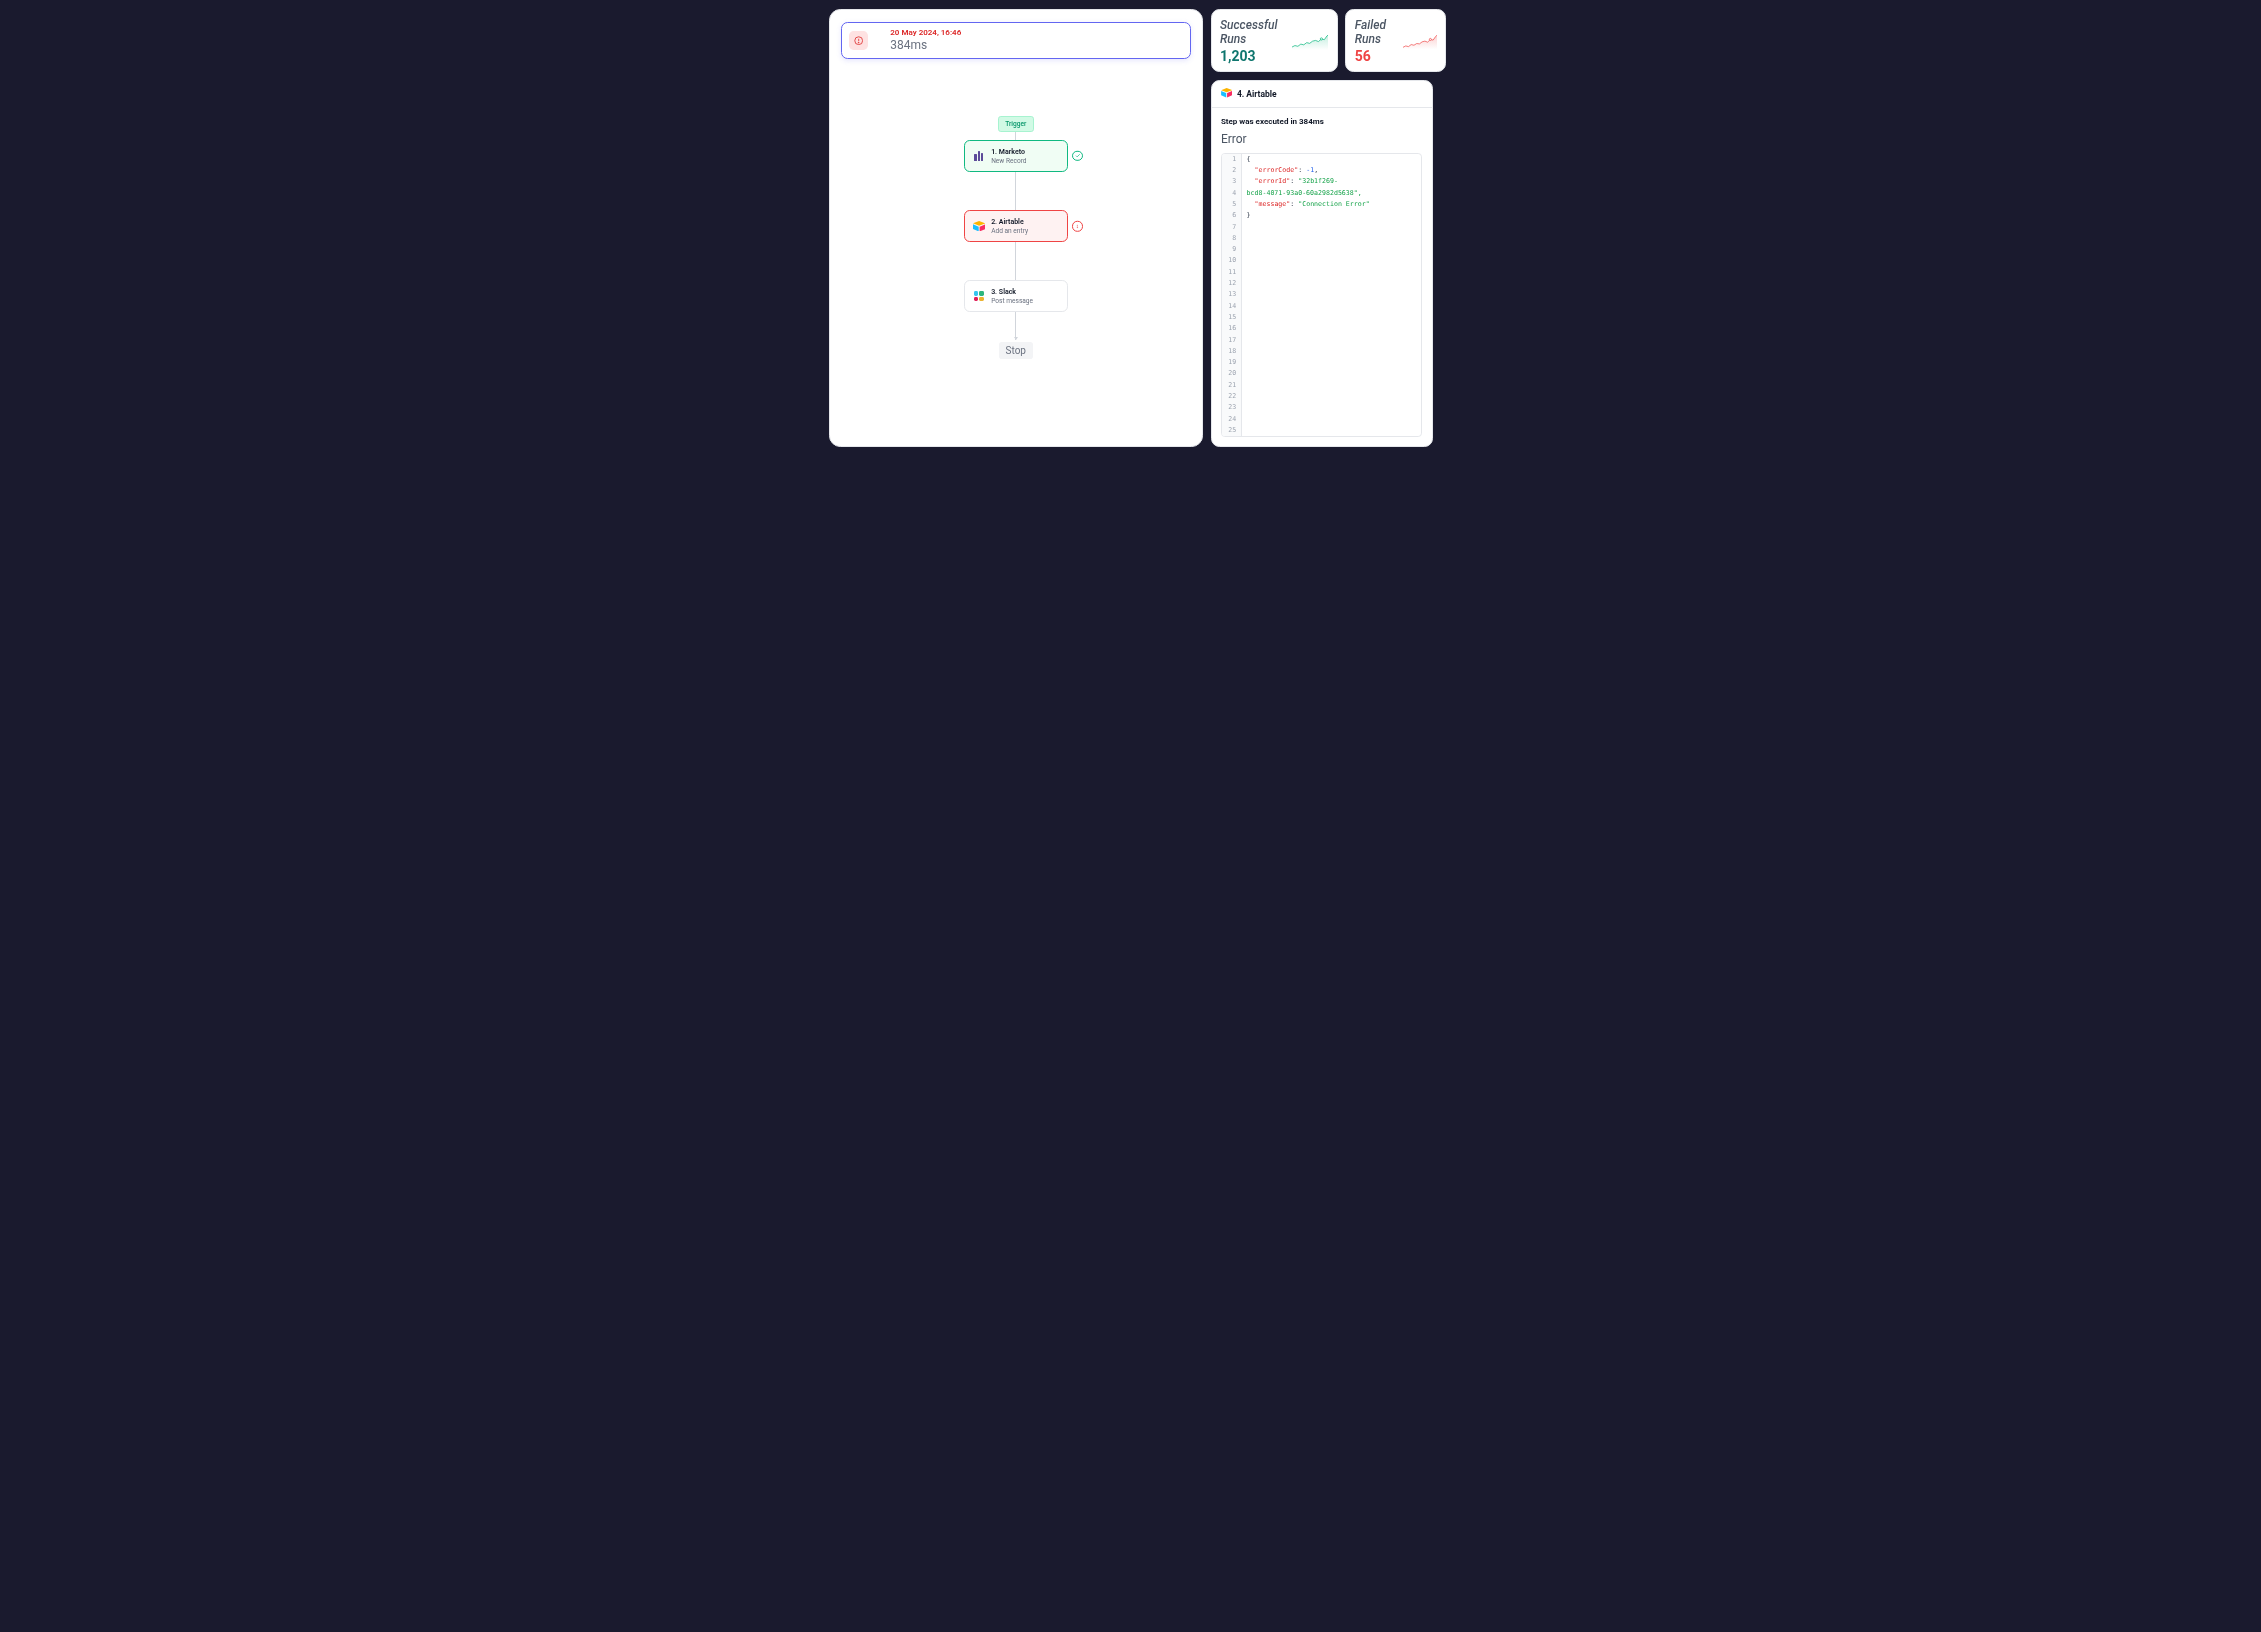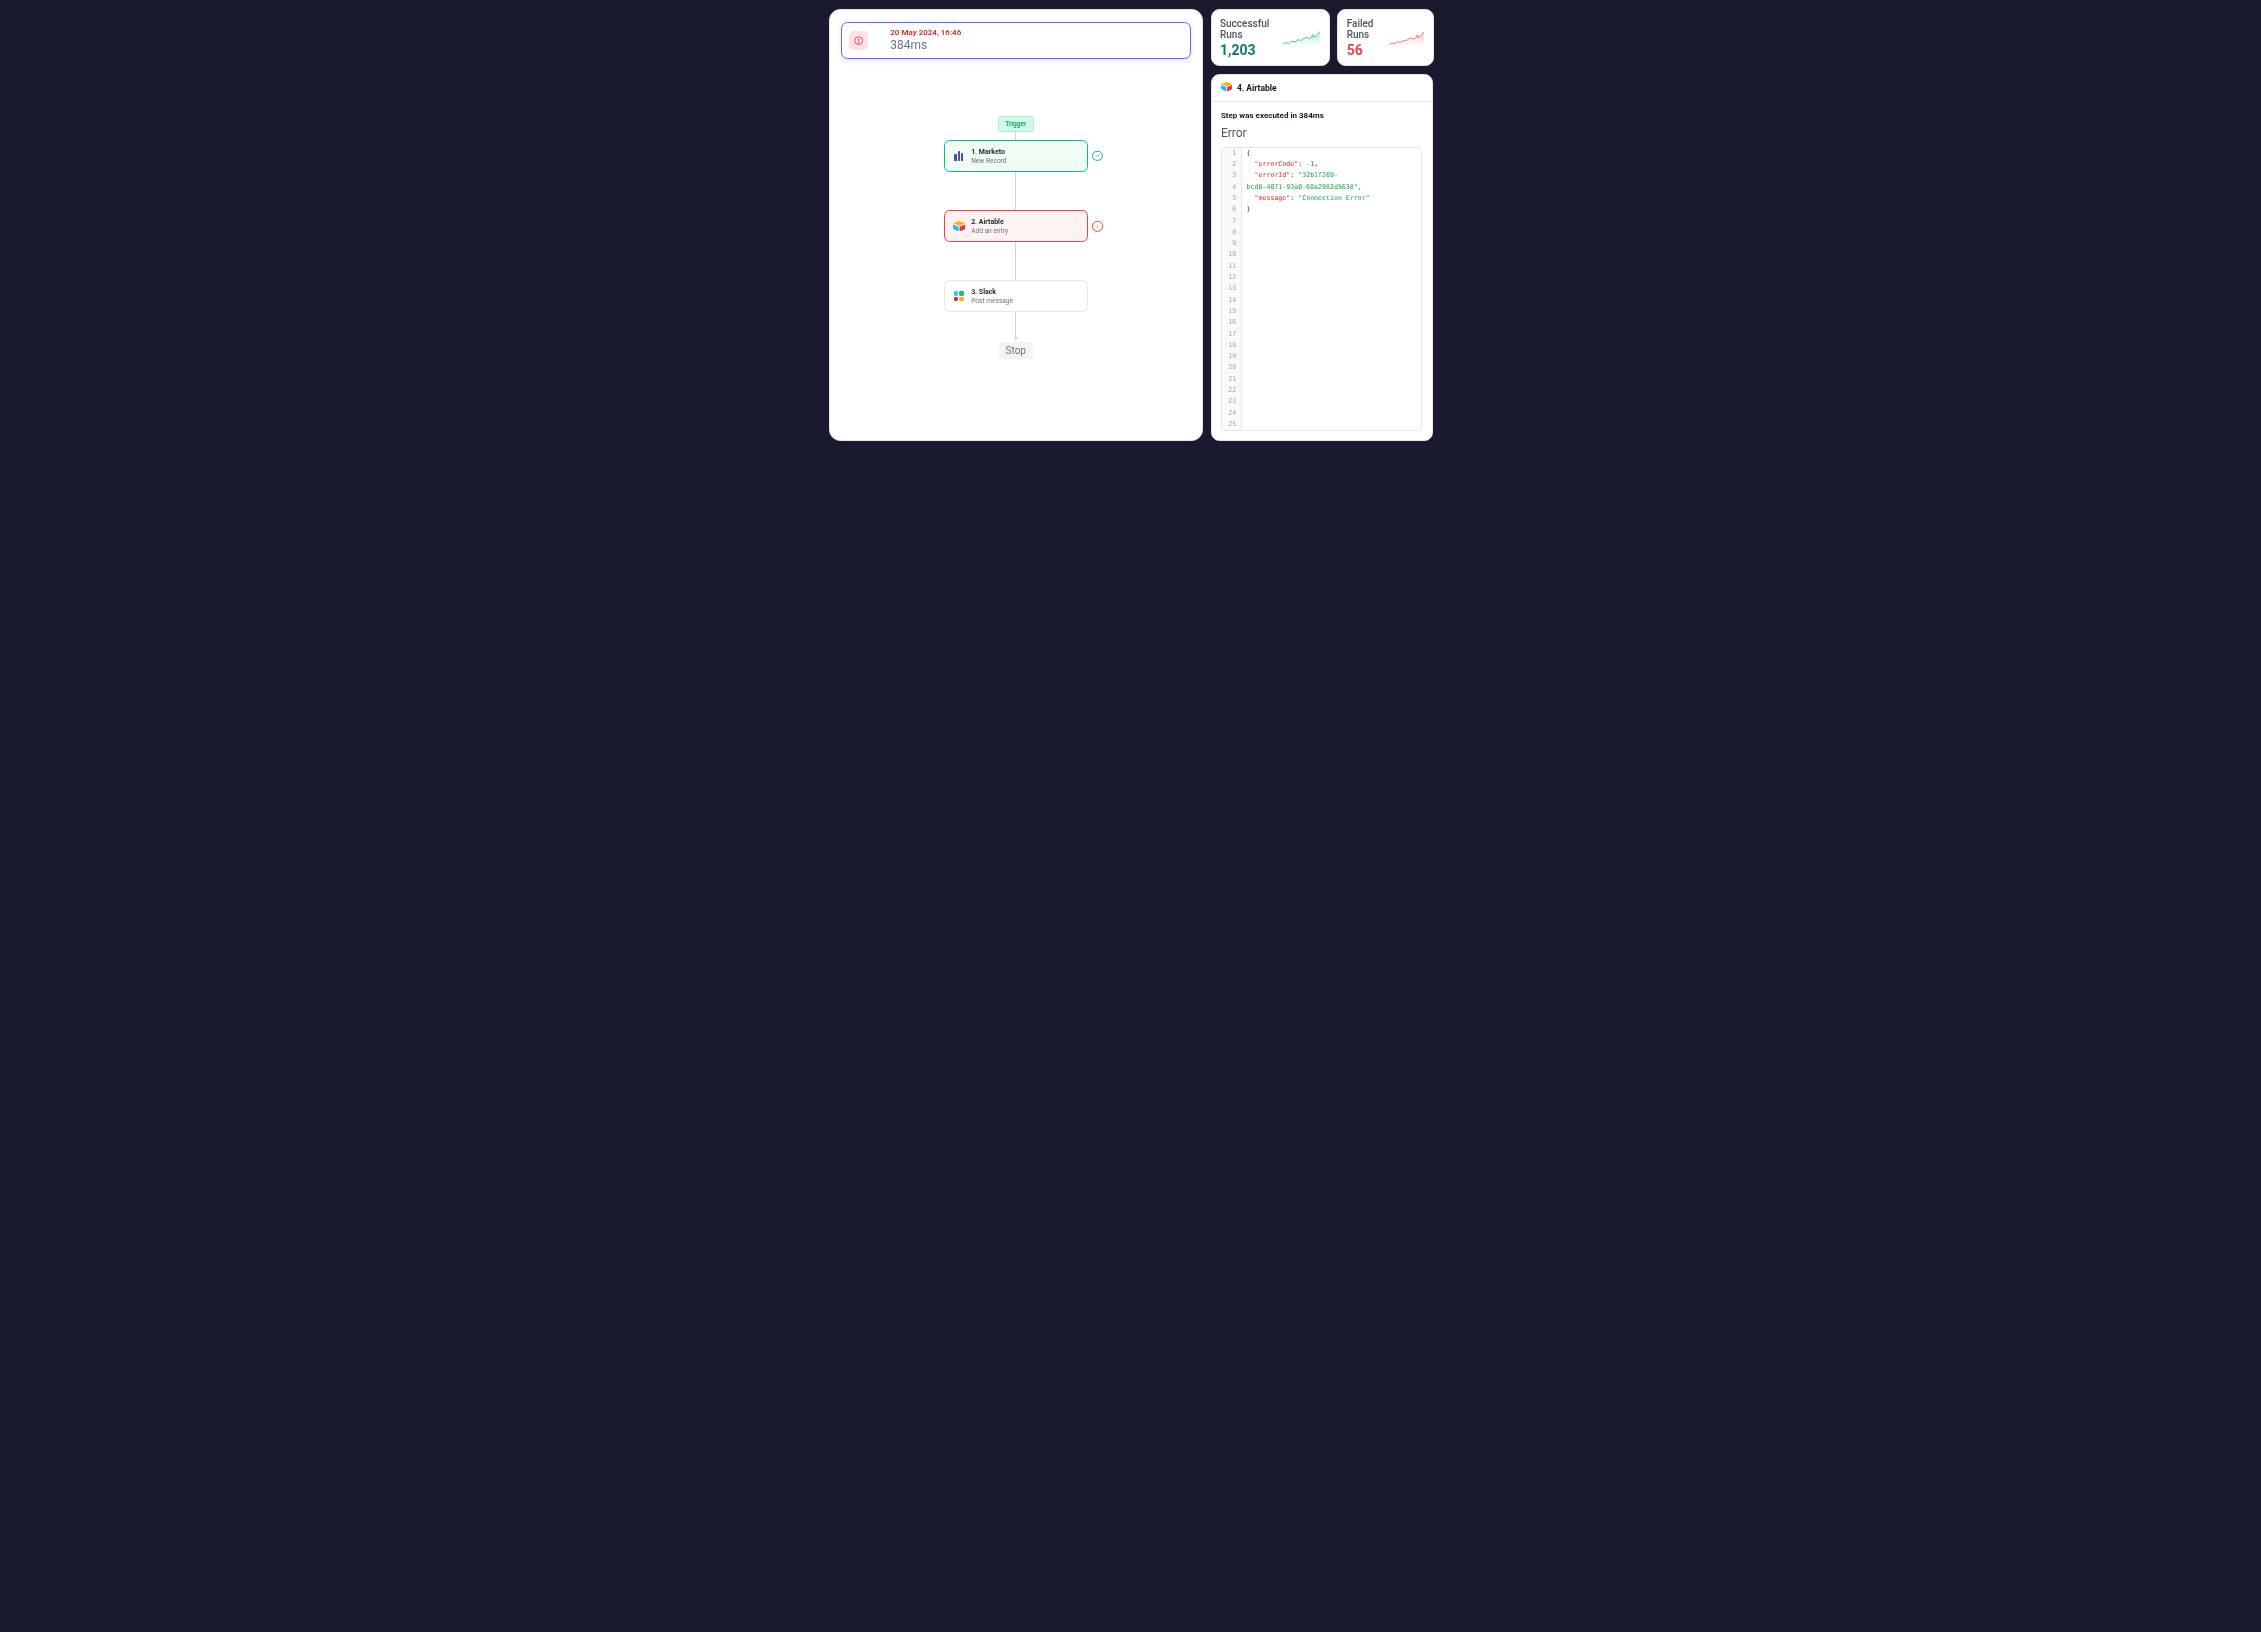--- a/index.html
+++ b/index.html
@@ -46,21 +46,21 @@
 .run-header-text { display: flex; flex-direction: column; gap: 0.9px; }
 .run-timestamp { color: #dc2626; font-weight: 600; font-size: 8px; }
 .run-duration { color: #6b7280; font-size: 12px; }
 
 .flow { margin-top: 57px; display:flex; flex-direction:column; align-items:center; }
 .trigger-pill {
   background: #d1fae5; color: #059669; font-weight: 500; font-size: 6.6px;
   padding: 2.8px 6.6px; border-radius: 2.8px; border:0.5px solid #a7f3d0;
 }
 .node {
-  width: 144px; background:#fff; border-radius:5.7px; padding:6.6px 7.5px;
+  width: 104px; background:#fff; border-radius:5.7px; padding:6.6px 7.5px;
   display:flex; align-items:center; gap:5.7px; position:relative;
 }
 .node-success { border:0.9px solid #10b981; background:#f0fdf4; }
 .node-error { border:0.9px solid #ef4444; background:#fef2f2; }
 .node-default { border:0.5px solid #e5e7eb; }
 .node-icon { width:13.2px; height:13.2px; display:flex; align-items:center; justify-content:center; flex-shrink:0; }
 .node-text { display:flex; flex-direction:column; gap:0.9px; }
 .node-title { font-weight:600; font-size:7px; color:#111827; }
 .node-sub { color:#6b7280; font-size:6.6px; }
 .node-status {
@@ -79,21 +79,21 @@
 }
 .stop-pill { background:#f3f4f6; color:#6b7280; font-size:10px; padding:2.8px 6.6px; border-radius:2.8px; margin-top:1.9px; }
 
 .right-col { display:flex; flex-direction:column; gap:7.5px; }
 .stats-row { display:grid; grid-template-columns:1fr 1fr; gap:7.5px; }
 .stat-card {
   background:#fff; border-radius:8.5px; border:0.5px solid #e5e7eb; padding:7.5px 8.5px;
   display:flex; justify-content:space-between; align-items:center; gap:3.8px;
 }
 .stat-text { display:flex; flex-direction:column; gap:1.9px; }
-.stat-label { color:#4b5563; font-size:10px; font-weight:500; }
+.stat-label { color:#4b5563; font-size:12px; font-weight:500;font-style:italic; }
 .stat-value { font-size:14px; font-weight:700; }
 .stat-green { color:#0f766e; }
 .stat-red { color:#ef4444; }
 .spark { width:47px; height:23.6px; }
 
 .detail-panel {
   background:#fff; border-radius:8.5px; border:0.5px solid #e5e7eb;
   flex:1; display:flex; flex-direction:column; min-height:358px; overflow:hidden;
 }
 .detail-header {

